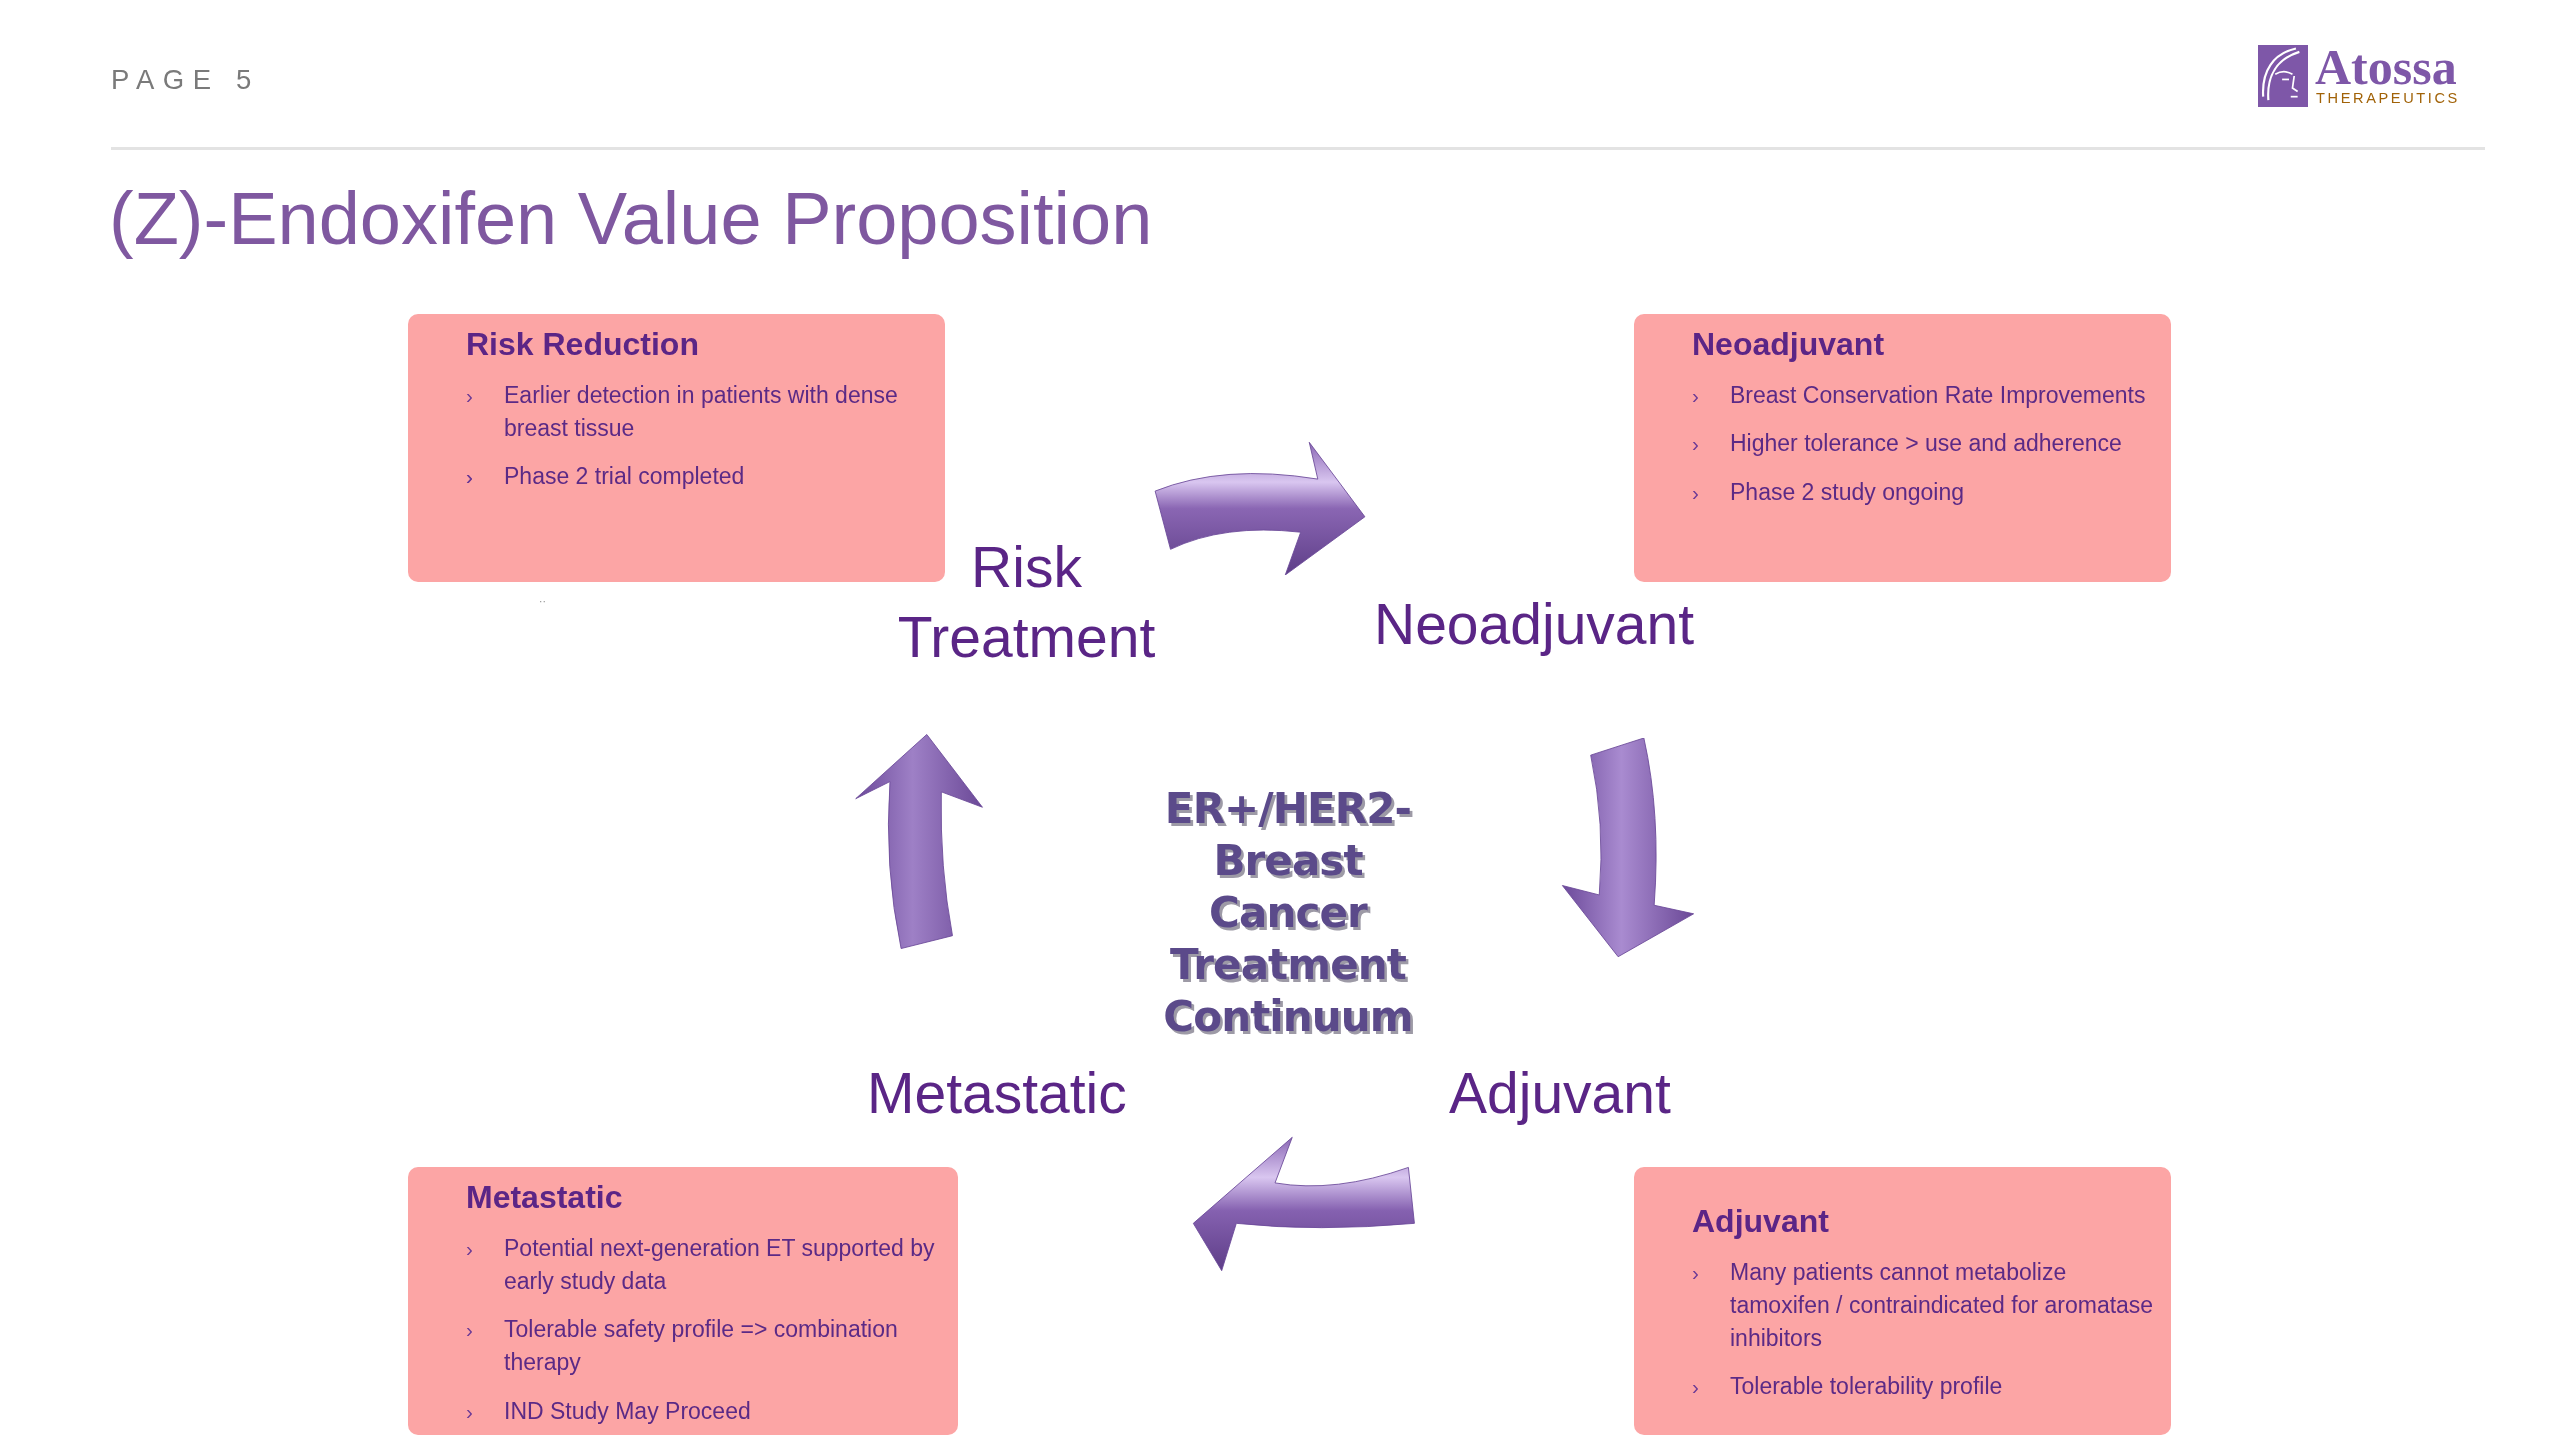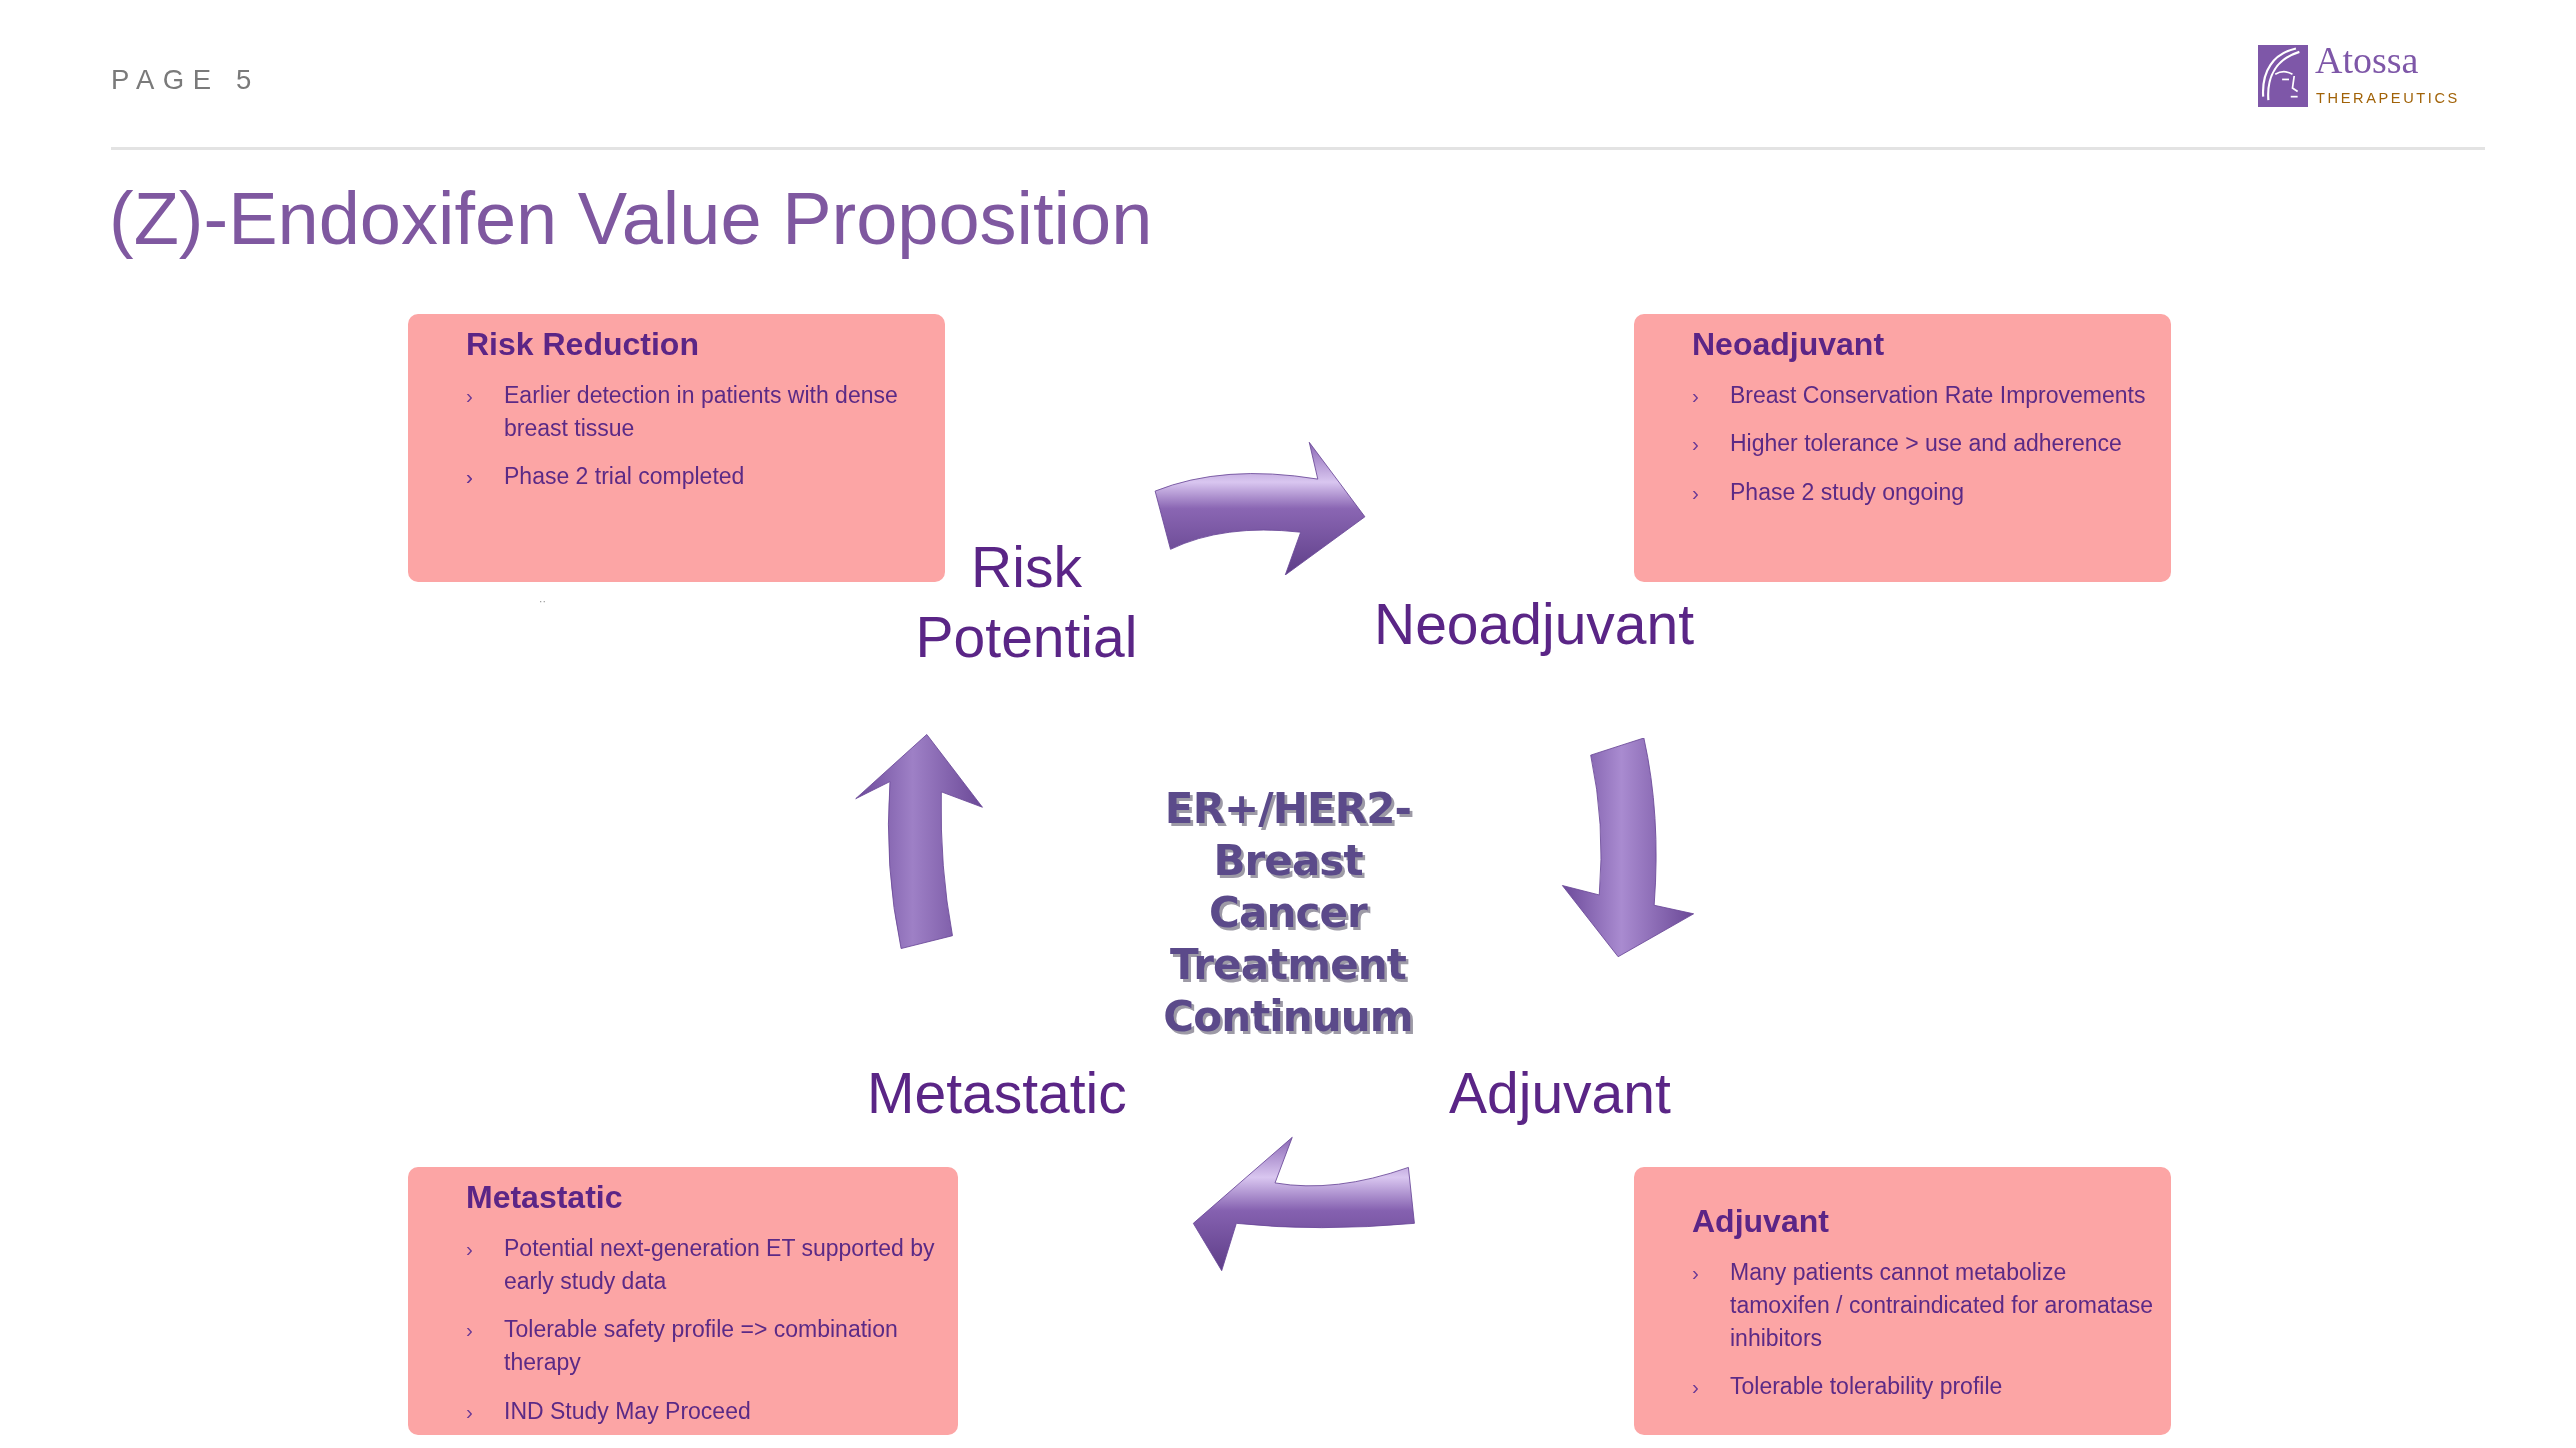--- a/index.html
+++ b/index.html
@@ -12,22 +12,22 @@
       font-size: 27.5px; letter-spacing: 8.6px; color: #7a7a7a; text-align: right;
     }
     .header-rule {
       position: absolute; left: 111px; top: 147px; width: 2374px; height: 2.6px;
       background: #e3e3e3;
     }
     .logo { position: absolute; left: 2258px; top: 45px; width: 223px; height: 69px; }
     .logo-mark { position: absolute; left: 0; top: 0; width: 50px; height: 62px; background: #7e57a8; }
     .logo-word {
       position: absolute; left: 57px; top: -6.9px;
-      font-family: "Liberation Serif", "DejaVu Serif", serif; font-weight: normal;
-      font-size: 38px; color: #7e57a8; letter-spacing: 0px;
+      font-family: "Liberation Serif", "DejaVu Serif", serif; font-weight: bold;
+      font-size: 50px; color: #7e57a8; letter-spacing: 0px;
     }
     .logo-sub {
       position: absolute; left: 58px; top: 45px;
       font-family: Liberation Sans, sans-serif;
       font-size: 14.6px; letter-spacing: 2.6px; color: #a16207; text-align: center;
     }
 
     .slide-title {
       position: absolute; left: 109px; top: 176px;
       font-family: "Liberation Sans", sans-serif;
@@ -140,21 +140,21 @@
   <ul>
     <li><span class="bullet">›</span><span>Many patients cannot metabolize tamoxifen / contraindicated for aromatase inhibitors</span></li>
     <li><span class="bullet">›</span><span>Tolerable tolerability profile</span></li>
   </ul>
 </div>
 
 <div class="dots">··</div>
 
 <div class="stage-label" id="stage-risk">
   <div>Risk</div>
-  <div>Potential</div>
+  <div>Treatment</div>
 </div>
 <div class="stage-label" id="stage-neo">Neoadjuvant</div>
 <div class="stage-label" id="stage-meta">Metastatic</div>
 <div class="stage-label" id="stage-adj">Adjuvant</div>
 
 <div class="center-text">
   <div>ER+/HER2- Breast</div>
   <div>Cancer Treatment</div>
   <div>Continuum</div>
 </div>

